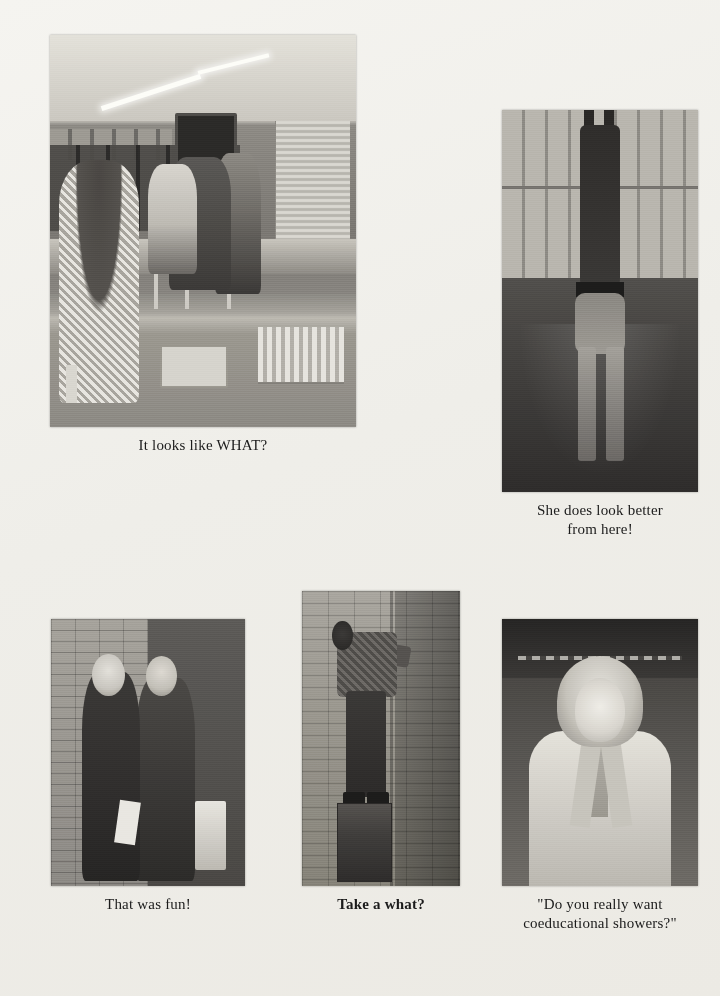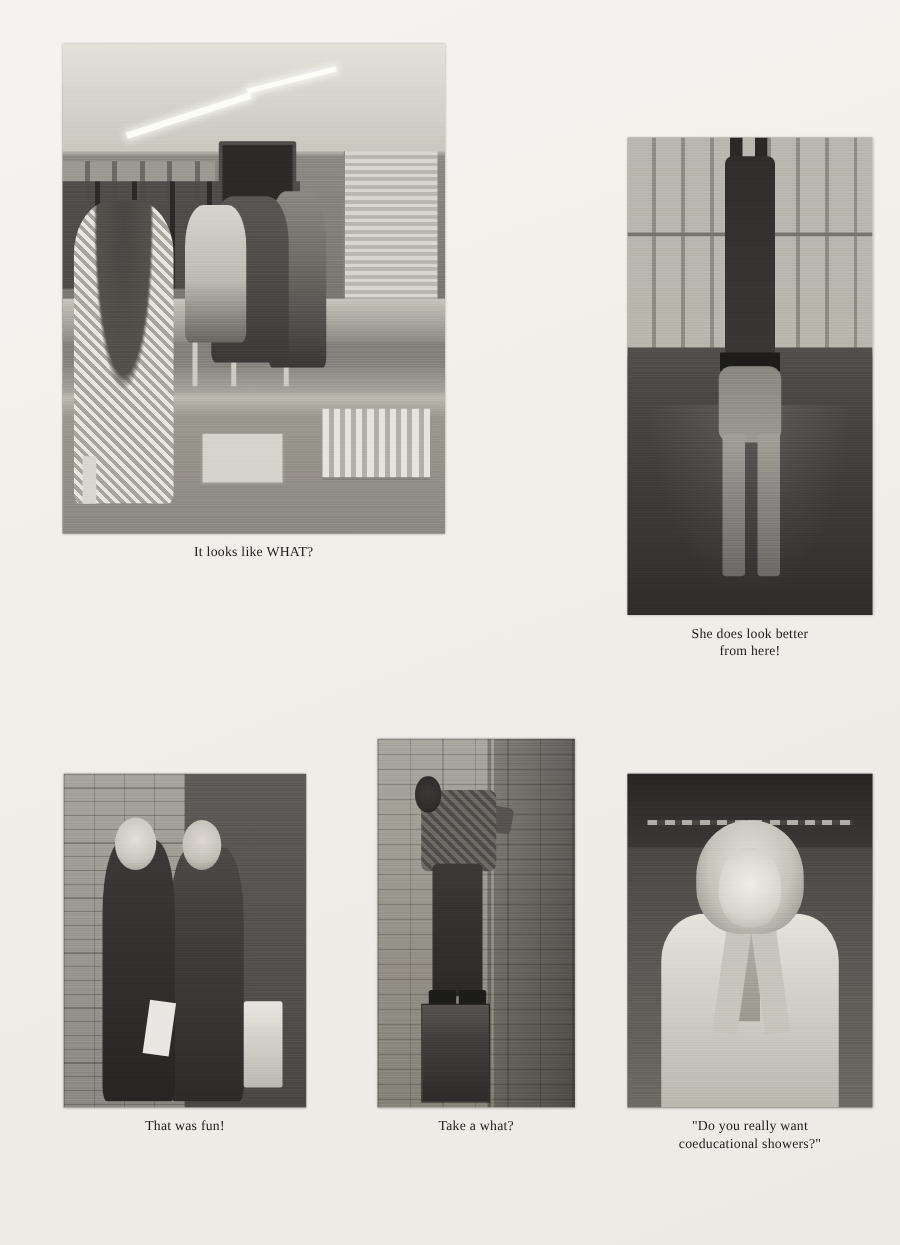--- a/index.html
+++ b/index.html
@@ -25,21 +25,21 @@
   }
   .photo {
     position: relative;
     overflow: hidden;
     background: #7a7a78;
     box-shadow: 0 0 2px rgba(0,0,0,0.35);
   }
   .caption {
     margin-top: 9px;
     text-align: center;
-    font-size: 11px;
+    font-size: 15px;
     color: #1b1b1b;
     line-height: 1.25;
     letter-spacing: 0.2px;
     font-family: "Liberation Serif", serif;
   }
   .caption-line { display: block; }
 
   
   #photo-lab {
     background:
@@ -394,21 +394,21 @@
       <div class="leg-l"></div>
       <div class="leg-r"></div>
       <div class="grain"></div>
     </div>
     <div class="caption">
       <span class="caption-line">She does look better</span>
       <span class="caption-line">from here!</span>
     </div>
   </div>
 
-  <div class="photo-block" style="left:302px; top:591px; width:158px;">
+  <div class="photo-block" style="left:302px; top:591px; width:158px;font-weight:bold;">
     <div class="photo" id="photo-box" style="width:158px; height:295px;">
       <div class="brickwall"></div>
       <div class="shade"></div>
       <div class="corner"></div>
       <div class="boy-arm"></div>
       <div class="boy-top"></div>
       <div class="boy-head"></div>
       <div class="boy-legs"></div>
       <div class="shoe-l"></div>
       <div class="shoe-r"></div>

